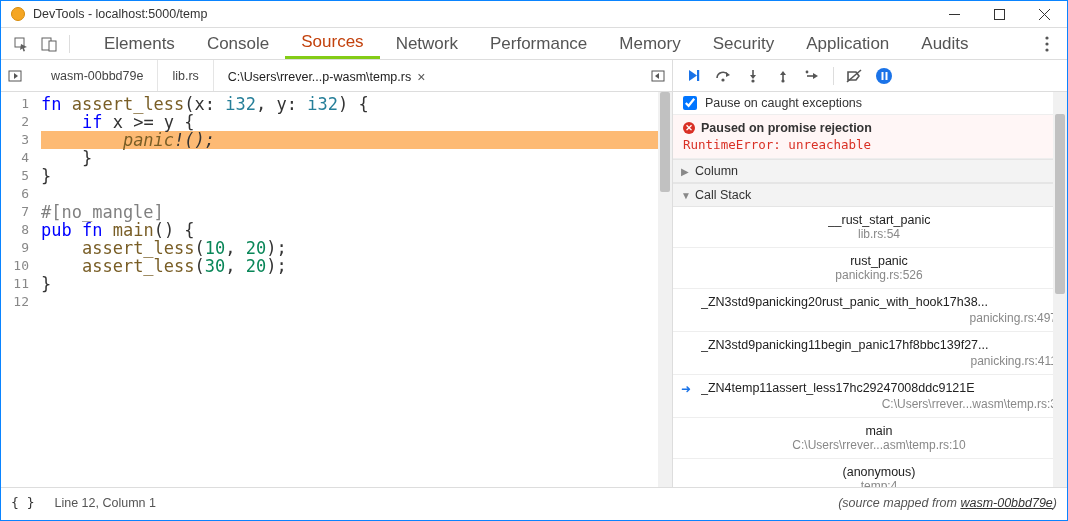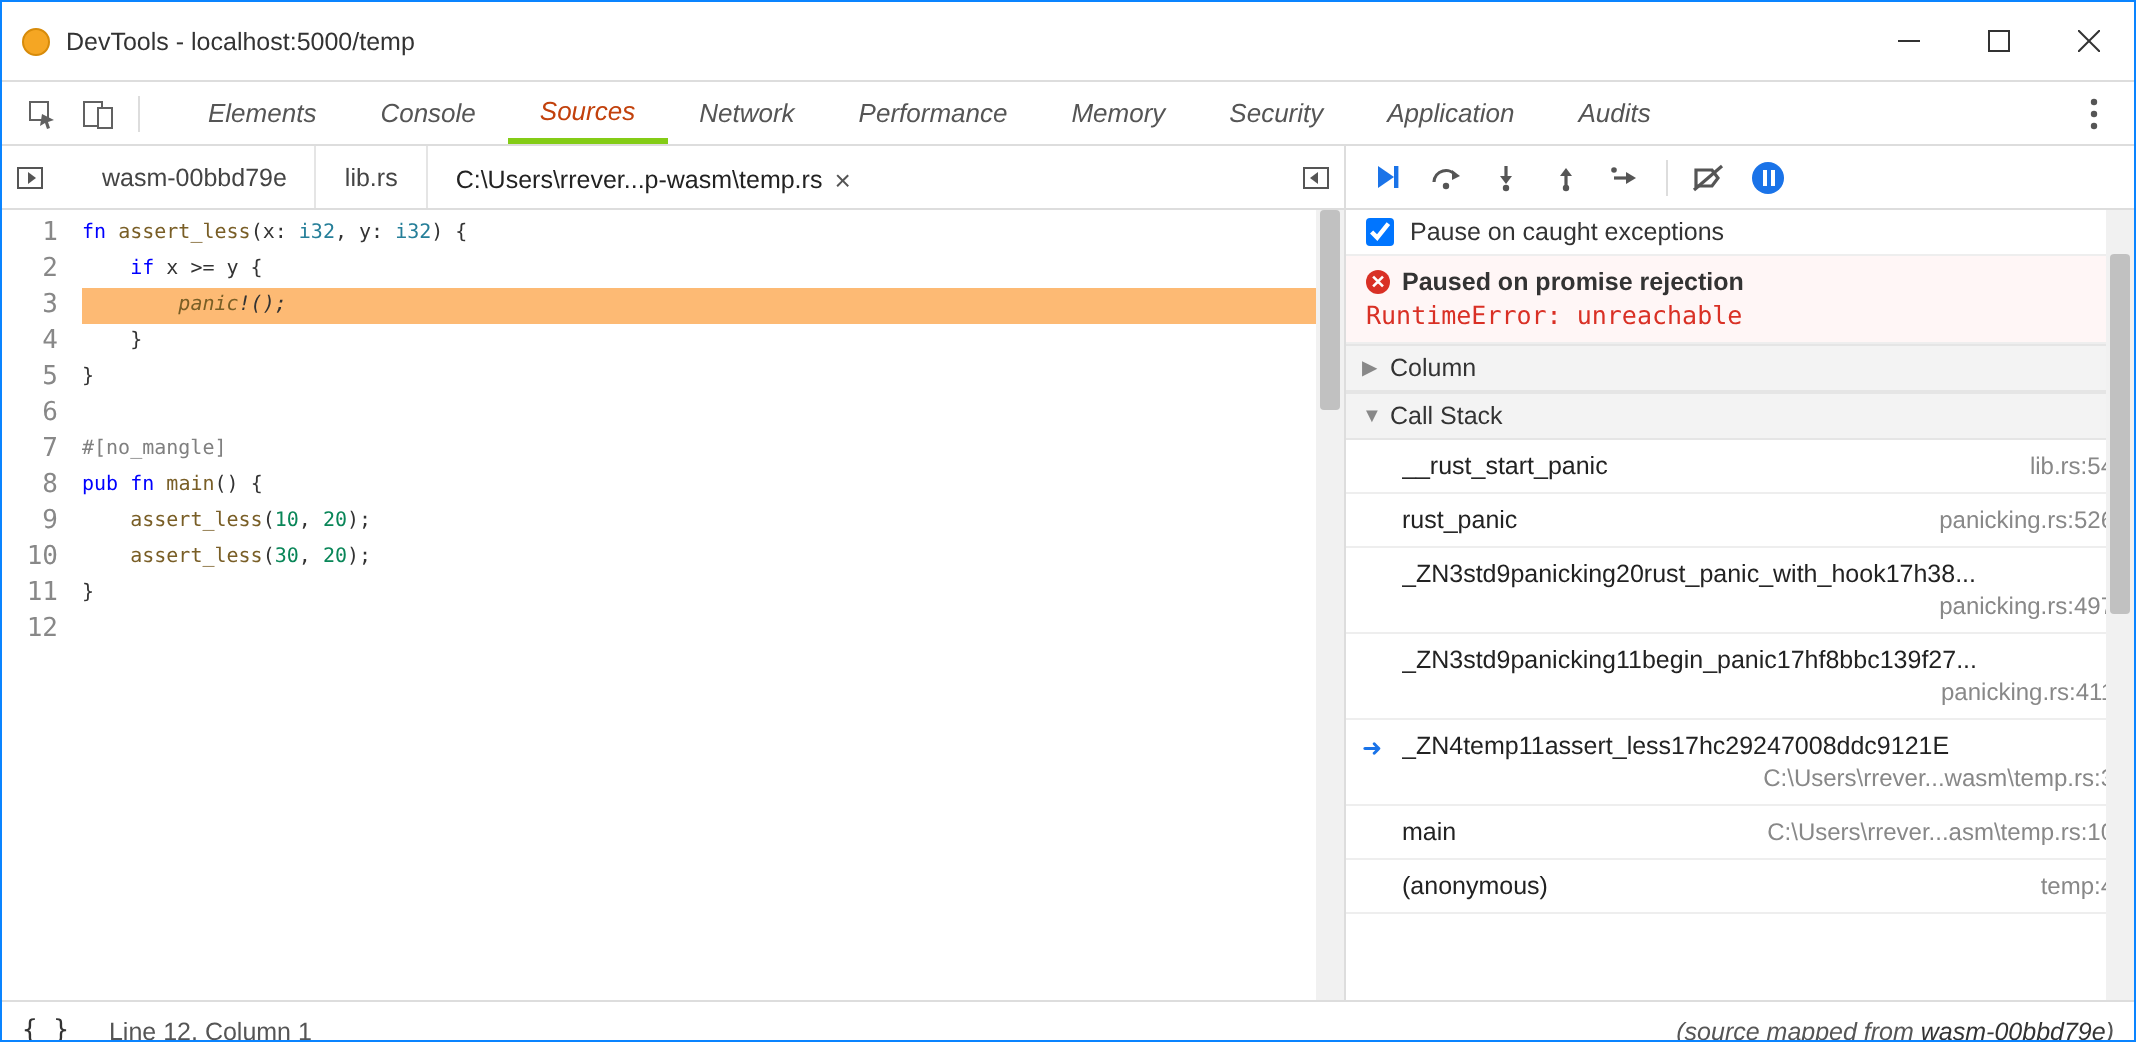--- a/index.html
+++ b/index.html
@@ -1,29 +1,29 @@
 <!DOCTYPE html>
 <html><head>
 <meta charset="utf-8">
 <style>
 * { box-sizing: border-box; margin: 0; padding: 0; }
 body { font-family: "Segoe UI", Arial, sans-serif; font-size: 13px; color: #333; width: 1068px; height: 521px; overflow: hidden; border: 1px solid #0a84ff; background: #fff; }
 
 
-.titlebar { height: 40px; display: flex; align-items: center; background: #fff; border-bottom: 1px solid #ddd;}
+.titlebar { height: 27px; display: flex; align-items: center; background: #fff; border-bottom: 1px solid #ddd;}
 .titlebar .favicon { width: 14px; height: 14px; border-radius: 50%; background: #f5a623; border:1px solid #d78b0a; margin: 0 8px 0 10px; }
 .titlebar .title { flex: 1; font-size: 12.5px; color: #333; }
 .titlebar .winbtn { width: 45px; height: 30px; display: flex; align-items: center; justify-content: center; color: #333; }
 .titlebar .winbtn svg { width: 11px; height: 11px; }
 
 
 .toolbar { height: 32px; display: flex; align-items: center; border-bottom: 1px solid #ddd; padding: 0 6px; }
 .toolbar .iconbtn { width: 28px; height: 28px; display: flex; align-items: center; justify-content: center; color: #616161; }
 .tabs { display: flex; gap: 0; margin-left: 12px; height: 100%; align-items: center; }
-.tab { font-size: 13px; color: #555; padding: 0 16px; height: 100%; display: flex; align-items: center; cursor: default; font-style: italic; }
+.tab { font-size: 17px; color: #555; padding: 0 16px; height: 100%; display: flex; align-items: center; cursor: default; }
 .tab[data-active="true"] { color: #c2410c; border-bottom: 3px solid #84cc16; }
 .spacer { flex: 1; }
 .moredots { width: 28px; height: 28px; display:flex; align-items:center; justify-content:center; color: #555;}
 
 
 .subbar { height: 32px; display: flex; align-items: stretch; border-bottom: 1px solid #ddd; }
 .subbar-left { display:flex; align-items:center; width: 672px; border-right:1px solid #ddd;}
 .subbar-left .iconbtn2 { width:28px; display:flex; align-items:center; justify-content:center; color:#555;}
 .filetabs { display:flex; align-items:center; height:100%; margin-left: 8px; flex:1; overflow:hidden;}
 .filetab { font-size: 12.5px; color:#444; padding: 0 14px; height:100%; display:flex; align-items:center; gap:6px; cursor: default;}
@@ -34,42 +34,42 @@
 .subbar-right { display:flex; align-items:center; padding: 0 6px; gap: 2px;}
 .dbgbtn { width: 28px; height:28px; display:flex; align-items:center; justify-content:center; color:#616161;}
 .dbgbtn.blue { color: #1a73e8; }
 .dbgdivider { width:1px; height:18px; background:#ddd; margin: 0 4px;}
 .pausecircle { width:16px; height:16px; border-radius:50%; background:#1a73e8; display:flex; align-items:center; justify-content:center; color:#fff; font-size:9px; font-weight:bold;}
 
 
 .main { display:flex; height: calc(521px - 30px - 32px - 32px - 30px - 2px); }
 .editor { width: 672px; display:flex; border-right:1px solid #ddd; position:relative;}
 .gutter { width: 36px; background:#fff; text-align:right; padding: 3px 8px 0 0; font-family: Consolas, monospace; font-size:13px; color:#888; line-height:18px;}
-.codearea { flex:1; font-family: Consolas, monospace; font-size:10px; padding:3px 0 0 4px; line-height:18px; white-space:pre; position:relative;}
+.codearea { flex:1; font-family: Consolas, monospace; font-size:17px; padding:3px 0 0 4px; line-height:18px; white-space:pre; position:relative;}
 .codeline { height:18px;}
 .codeline.hl { background:#fdba74;font-style:italic;}
 .tok-k{color:#00f;} .tok-t{color:#267f99;} .tok-n{color:#098658;} .tok-m{color:#795e26;} .tok-d{color:#808080;}
 .ed-scroll { position:absolute; right:0; top:0; bottom:0; width:14px; background:#f1f1f1;}
 .ed-scroll .thumb{ position:absolute; top:0; left:2px; right:2px; height:100px; background:#c1c1c1; border-radius:2px;}
 
 
 .rpanel { flex:1; overflow:hidden; font-size:12.5px; position:relative;}
 .rp-inner{ overflow:hidden;}
 .pauserow { padding: 4px 10px; display:flex; align-items:center; gap:8px; border-bottom:1px solid #eee;}
 .pauserow input[type=checkbox]{ width:14px; height:14px;}
 .paused-box { background:#fff6f6; padding: 6px 10px 6px 10px; border-bottom:1px solid #eee;}
 .paused-title { display:flex; align-items:center; gap:6px; font-weight:600; color:#333;}
 .paused-title .stopicon{ width:12px; height:12px; border-radius:50%; background:#d93025; color:#fff; font-size:9px; display:flex; align-items:center; justify-content:center;}
 .paused-err { font-family: Consolas, monospace; color:#d93025; margin-top:2px; }
 
 .sect-hdr { background:#f3f3f3; border-top:1px solid #e5e5e5; border-bottom:1px solid #e5e5e5; padding: 4px 8px; display:flex; align-items:center; gap:4px; font-size:12.5px; color:#333;}
 .sect-hdr .tri { color:#888; font-size:10px; width:10px;}
 
 .frame { padding: 6px 10px 6px 28px; border-bottom:1px solid #eee; display:flex; flex-direction:column; position:relative;}
-.frame.short { flex-direction:row; justify-content:space-between; align-items:center;text-align:right;}
+.frame.short { flex-direction:column; justify-content:space-between; align-items:center;text-align:right;}
 .frame .fn { color:#222; overflow:hidden; text-overflow:ellipsis; white-space:nowrap;}
 .frame .loc { color:#888; font-size:12px; white-space:nowrap;}
 .frame.two .loc { text-align:right; margin-top:2px;}
 .frame .marker { position:absolute; left:8px; top:7px; color:#1a73e8; font-size:12px;}
 .frame.async .fn { font-weight:600;}
 
 .rp-scroll { position:absolute; right:0; top:0; bottom:0; width:14px; background:#f1f1f1;}
 .rp-scroll .thumb{ position:absolute; top:22px; left:2px; right:2px; height:180px; background:#c1c1c1; border-radius:2px;}
 
 

